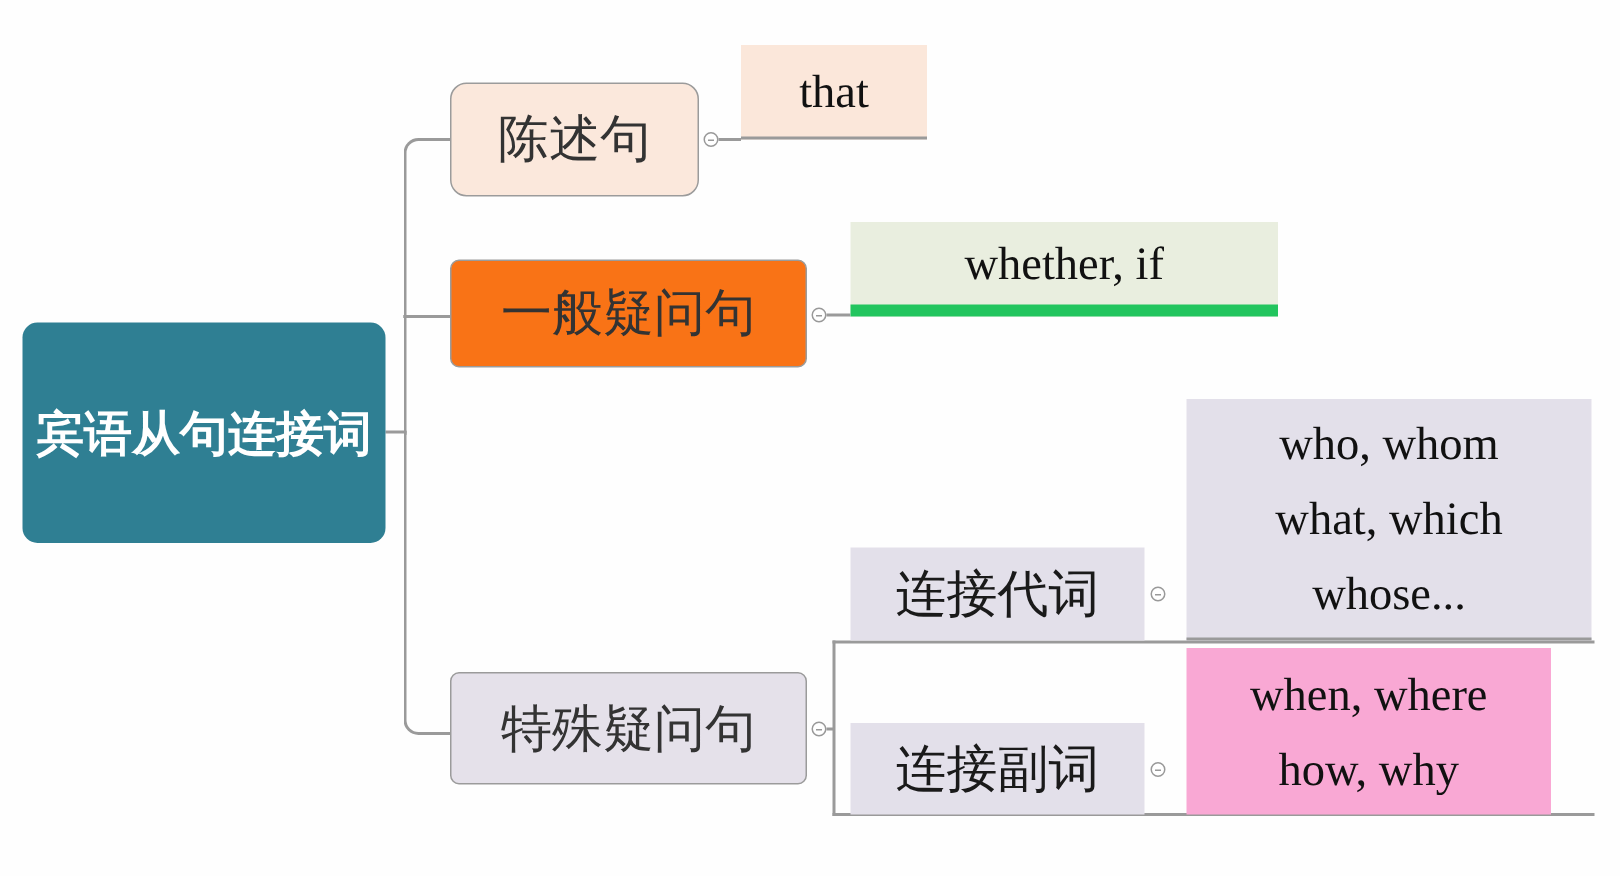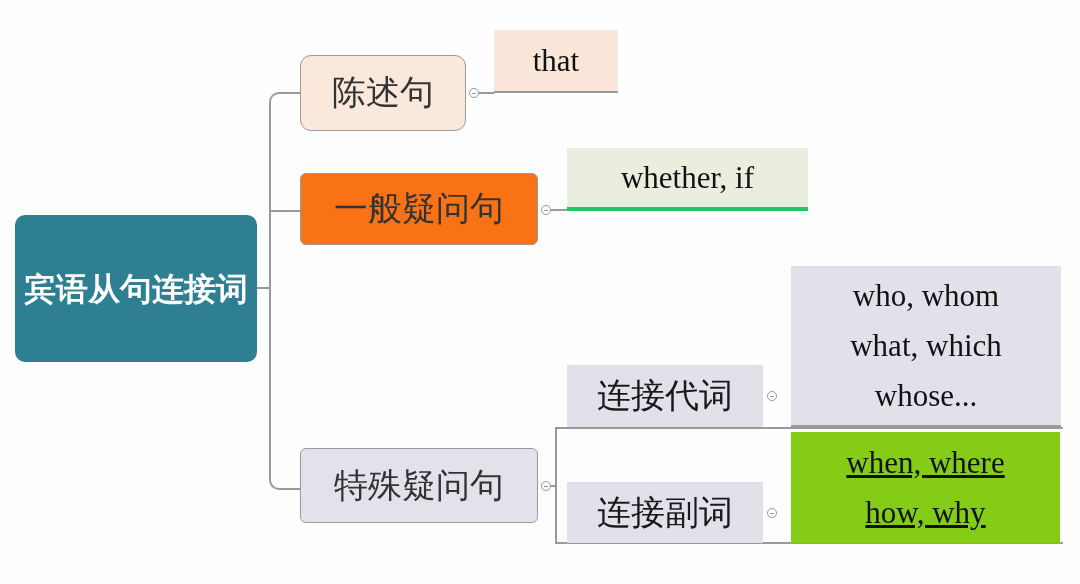--- a/index.html
+++ b/index.html
@@ -41,21 +41,21 @@
 <div class="line" style="left:479px;top:92px;width:15px;height:2px;"></div>
 <div class="abs node leaf" style="left:494px;top:30px;width:124px;height:63px;background:#fbe7da;border-bottom:2px solid #9a9a9a;">
   <span>that</span>
 </div>
 
 <div class="abs node branch" style="left:300px;top:173px;width:238px;height:72px;background:#f97316;">
   <span>一般疑问句</span>
 </div>
 <div class="collapse" style="left:541px;top:205px;"></div>
 <div class="line" style="left:551px;top:209px;width:16px;height:2px;"></div>
-<div class="abs node leaf" style="left:567px;top:148px;width:241px;height:63px;background:#e9eedf;border-bottom:4px solid #22c55e;">
+<div class="abs node leaf" style="left:567px;top:148px;width:285px;height:63px;background:#e9eedf;border-bottom:8px solid #22c55e;">
   <span>whether, if</span>
 </div>
 
 <div class="abs node branch" style="left:300px;top:448px;width:238px;height:75px;background:#e5e1ea;">
   <span>特殊疑问句</span>
 </div>
 <div class="collapse" style="left:541px;top:481px;"></div>
 <div class="line" style="left:551px;top:485px;width:5px;height:2px;"></div>
 
 <div class="abs" style="left:555px;top:427px;width:508px;height:117px;border-left:2px solid #9a9a9a;border-top:2px solid #9a9a9a;border-bottom:2px solid #9a9a9a;"></div>
@@ -67,16 +67,16 @@
 <div class="abs node leaf" style="left:791px;top:266px;width:270px;height:161px;background:#e3e0ea;border-bottom:2px solid #9a9a9a;">
   <span>who, whom</span>
   <span>what, which</span>
   <span>whose...</span>
 </div>
 
 <div class="abs node sub" style="left:567px;top:482px;width:196px;height:61px;background:#e3e0ea;">
   <span>连接副词</span>
 </div>
 <div class="collapse" style="left:767px;top:508px;"></div>
-<div class="abs node leaf" style="left:791px;top:432px;width:269px;height:111px;background:#84cc16;text-decoration:underline;">
+<div class="abs node leaf" style="left:791px;top:432px;width:243px;height:111px;background:#f9a8d4;">
   <span>when, where</span>
   <span>how, why</span>
 </div>
 
 </body></html>

